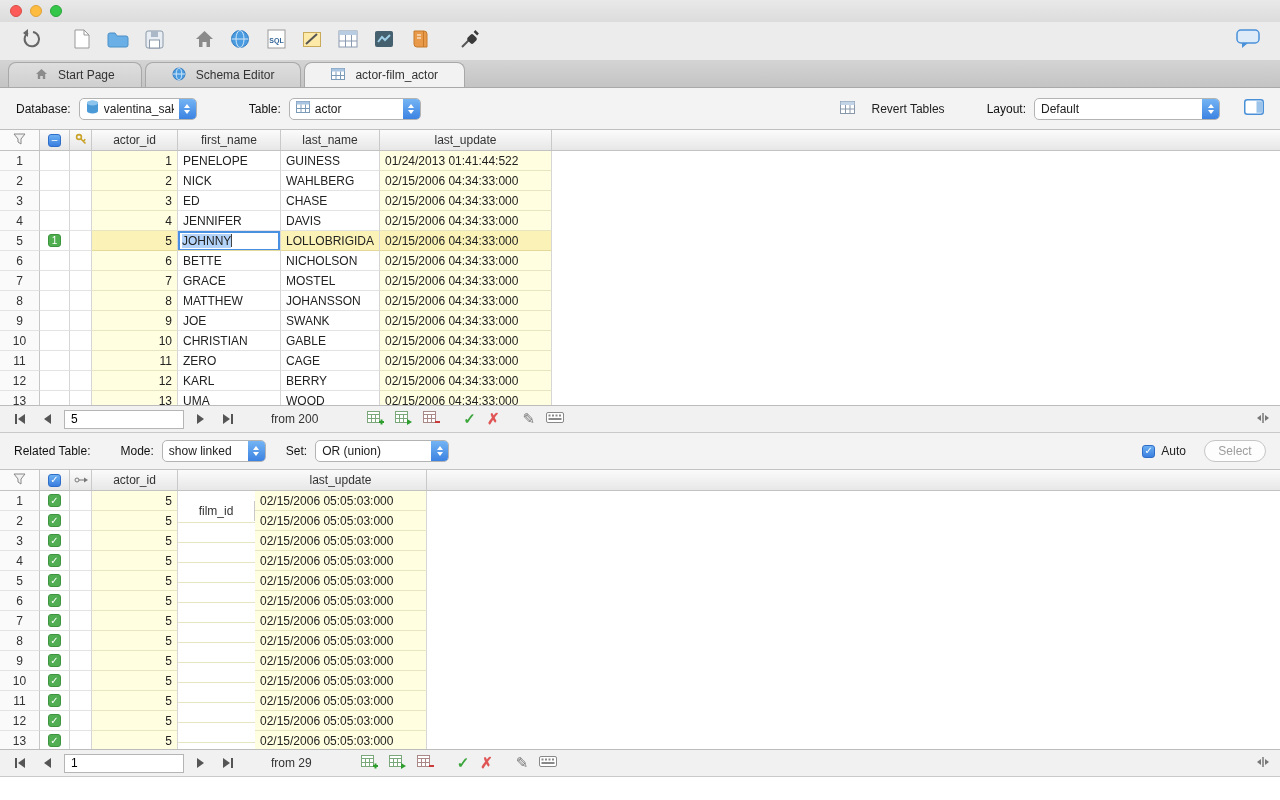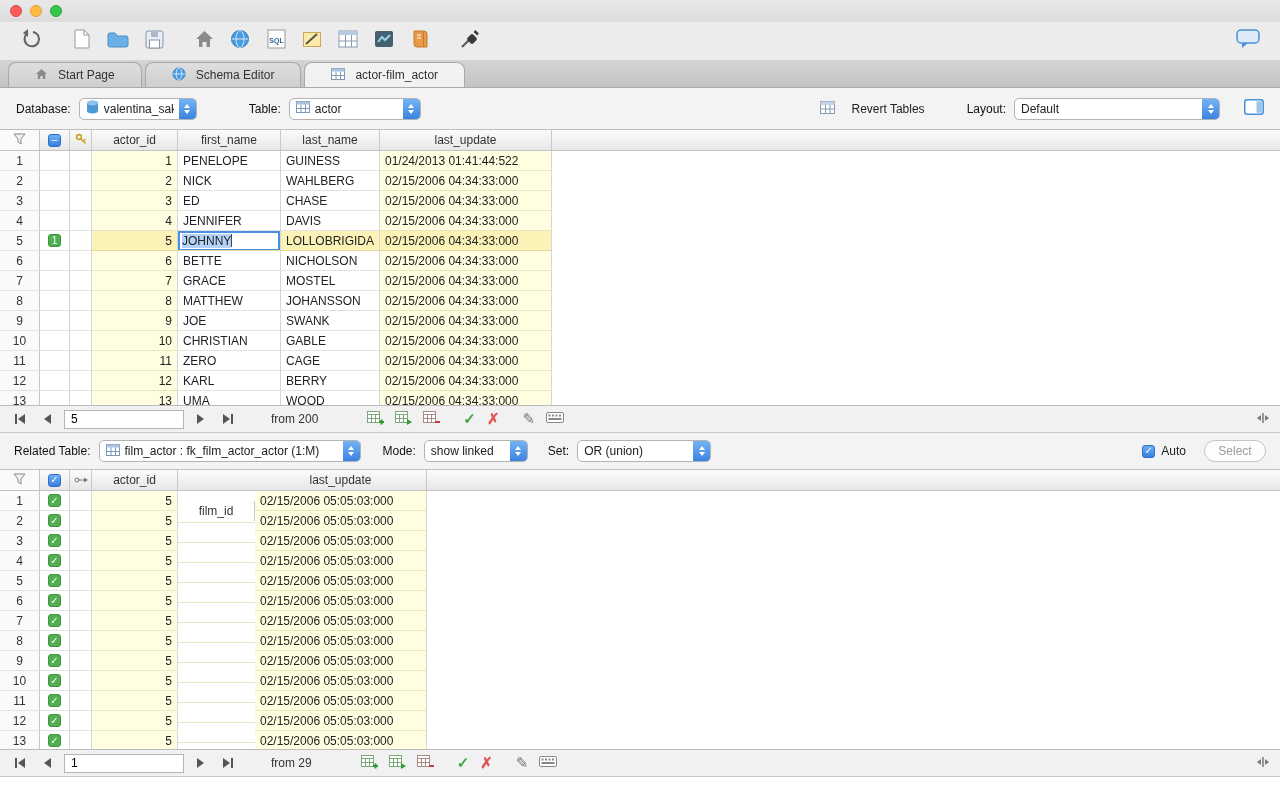--- a/index.html
+++ b/index.html
@@ -249,21 +249,21 @@
             <rect x="0.5" y="0.5" width="14" height="12" fill="#fff" stroke="#8898aa"></rect>
             <rect x="0.5" y="0.5" width="14" height="3.5" fill="#c2d4e6"></rect>
             <line x1="5.5" y1="4" x2="5.5" y2="12.5" stroke="#8898aa"></line>
             <line x1="10" y1="4" x2="10" y2="12.5" stroke="#8898aa"></line>
             <line x1="0.5" y1="8" x2="14.5" y2="8" stroke="#8898aa"></line>
           </svg></span>
       <span>Revert Tables</span>
     </div>
     <span style="width:42px"></span>
     <span class="bar-label">Layout:</span>
-    <div class="mac-select" style="width:206px">
+    <div class="mac-select" style="width:186px">
       <span class="sel-text">Default</span>
       <span class="stepper">
           <span class="tri-up"></span>
           <span class="tri-down"></span>
         </span>
     </div>
     <span style="width:24px"></span>
     <span><svg width="20" height="16">
           <rect x="0.75" y="0.75" width="18.5" height="14.5" rx="2.5" fill="#fff" stroke="#4a90d9" stroke-width="1.5"></rect>
           <rect x="12.5" y="2.25" width="6" height="11.5" fill="#9cc4ea"></rect>
@@ -502,34 +502,20 @@
     </span>
     <span class="nav-right"><svg width="14" height="12">
           <line x1="7" y1="1" x2="7" y2="11" stroke="#777" stroke-width="1.5"></line>
           <polygon points="1,6 5,3 5,9" fill="#777"></polygon>
           <polygon points="13,6 9,3 9,9" fill="#777"></polygon>
         </svg></span>
   </div>
 
   <div class="relatedbar">
     <span class="bar-label">Related Table:</span>
-    <div class="mac-select" style="width:262px">
-      <span><svg width="14" height="12">
-            <rect x="0.5" y="0.5" width="13" height="11" fill="#fff" stroke="#7a9ab8"></rect>
-            <rect x="0.5" y="0.5" width="13" height="3" fill="#a8c4e0"></rect>
-            <line x1="5" y1="3.5" x2="5" y2="11.5" stroke="#7a9ab8"></line>
-            <line x1="9.5" y1="3.5" x2="9.5" y2="11.5" stroke="#7a9ab8"></line>
-            <line x1="0.5" y1="7.5" x2="13.5" y2="7.5" stroke="#7a9ab8"></line>
-          </svg></span>
-      <span class="sel-text">film_actor : fk_film_actor_actor (1:M)</span>
-      <span class="stepper">
-          <span class="tri-up"></span>
-          <span class="tri-down"></span>
-        </span>
-    </div>
     <span style="width:22px"></span>
     <span class="bar-label">Mode:</span>
     <div class="mac-select" style="width:104px">
       <span class="sel-text">show linked</span>
       <span class="stepper">
           <span class="tri-up"></span>
           <span class="tri-down"></span>
         </span>
     </div>
     <span style="width:20px"></span>

